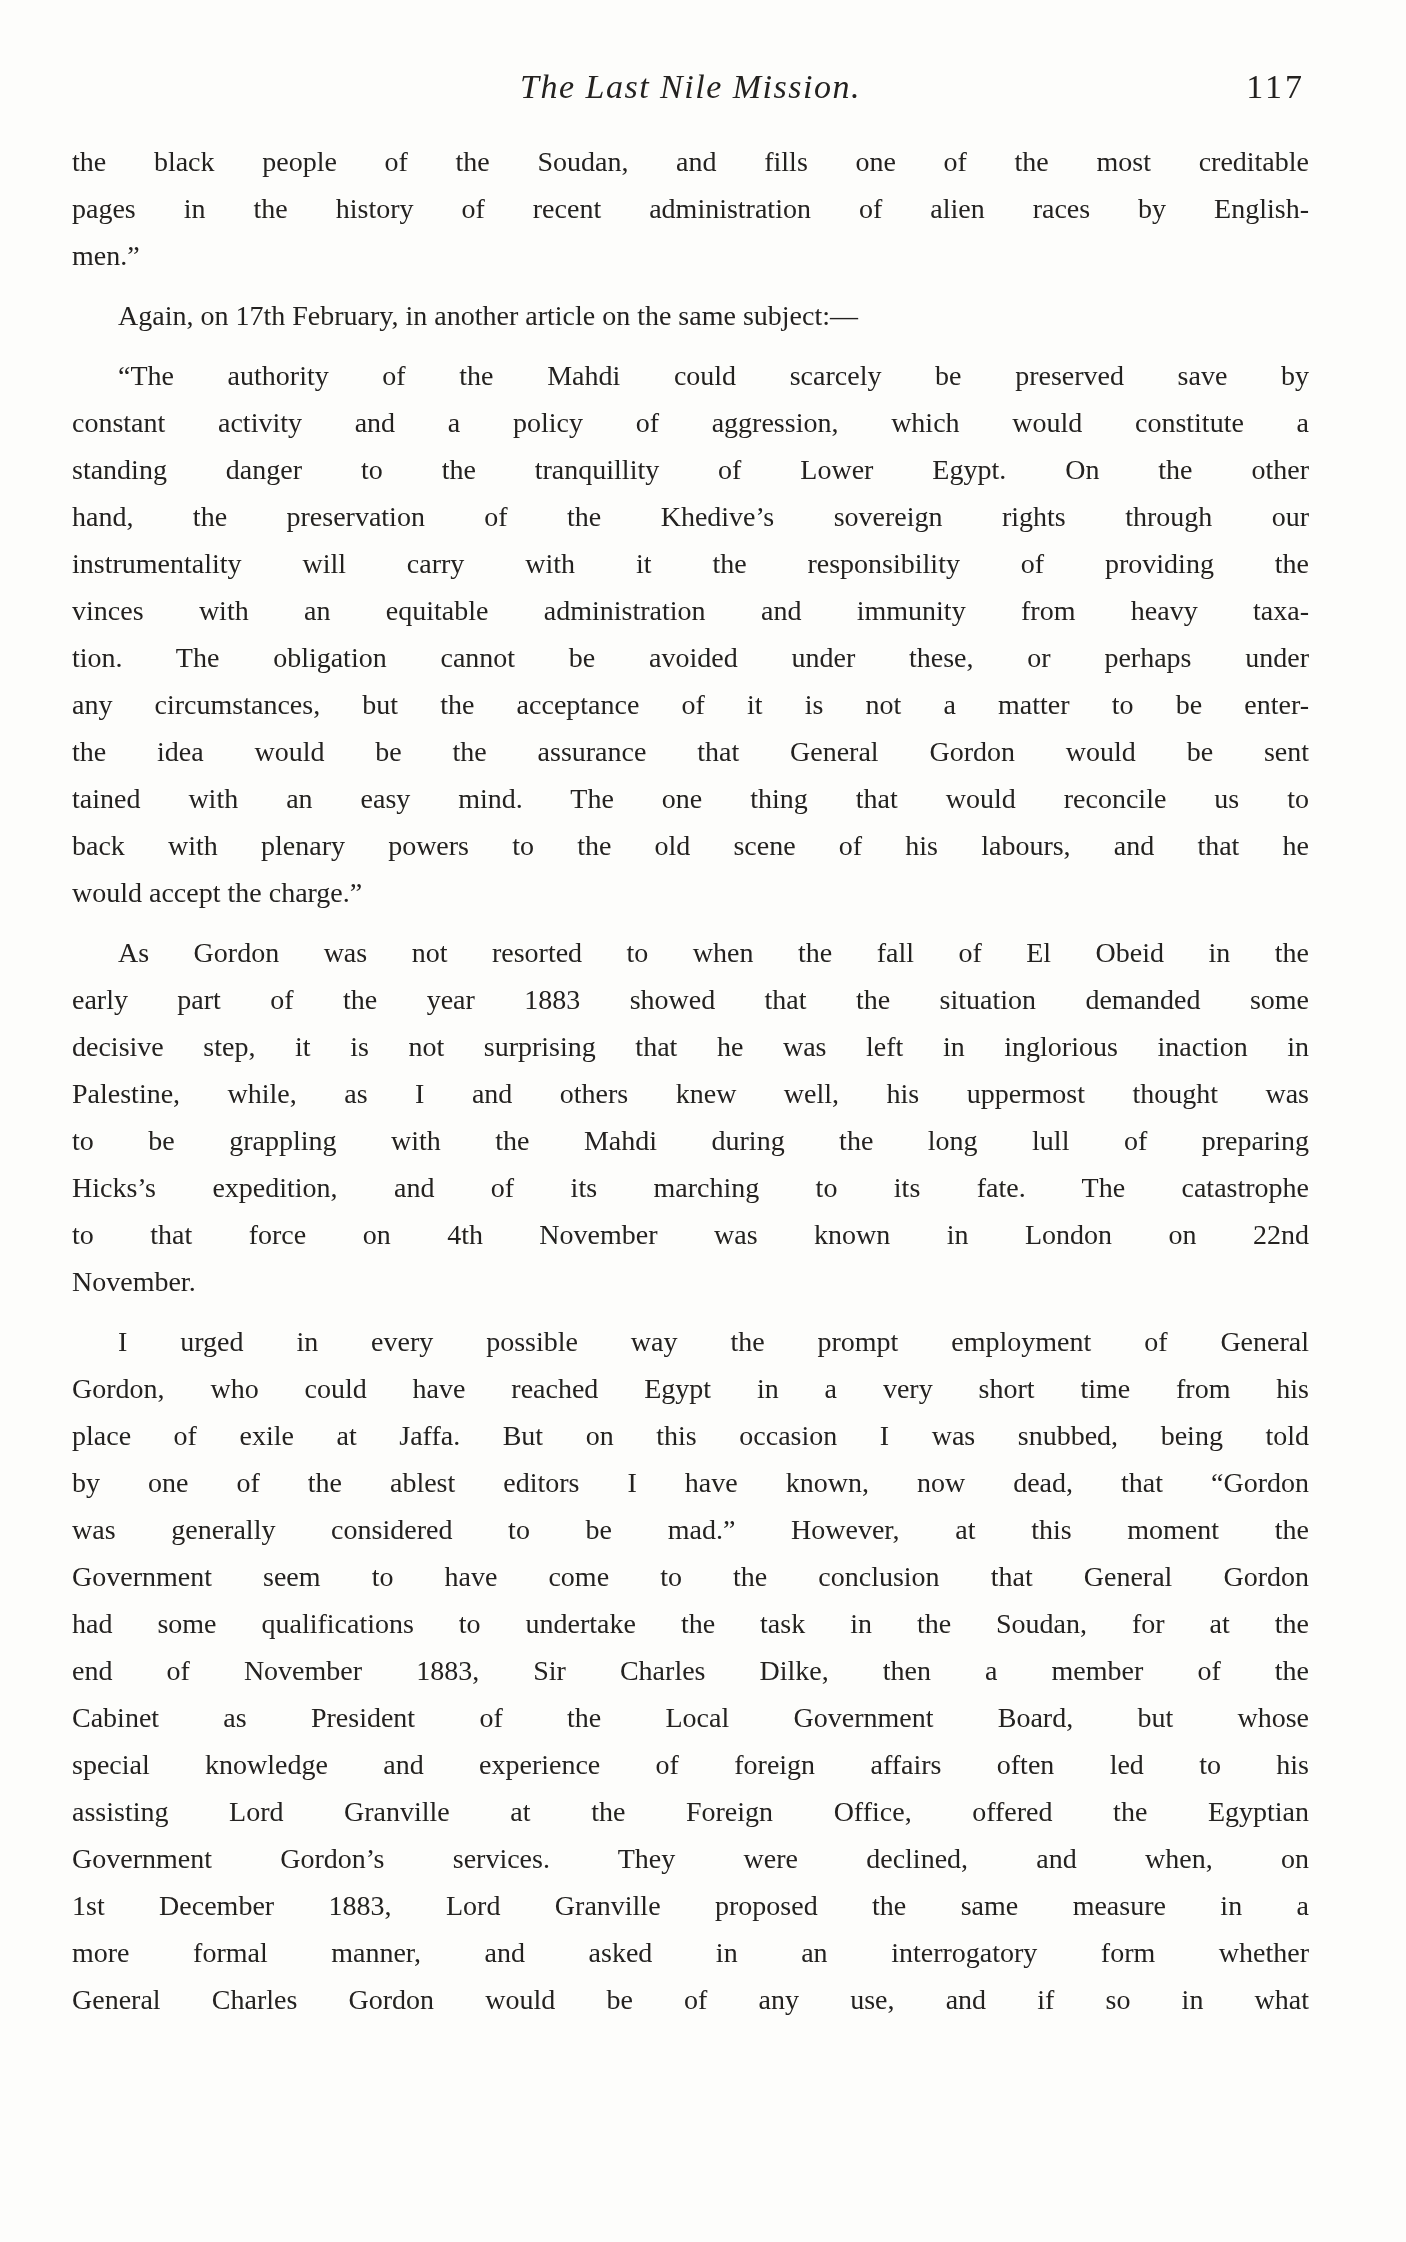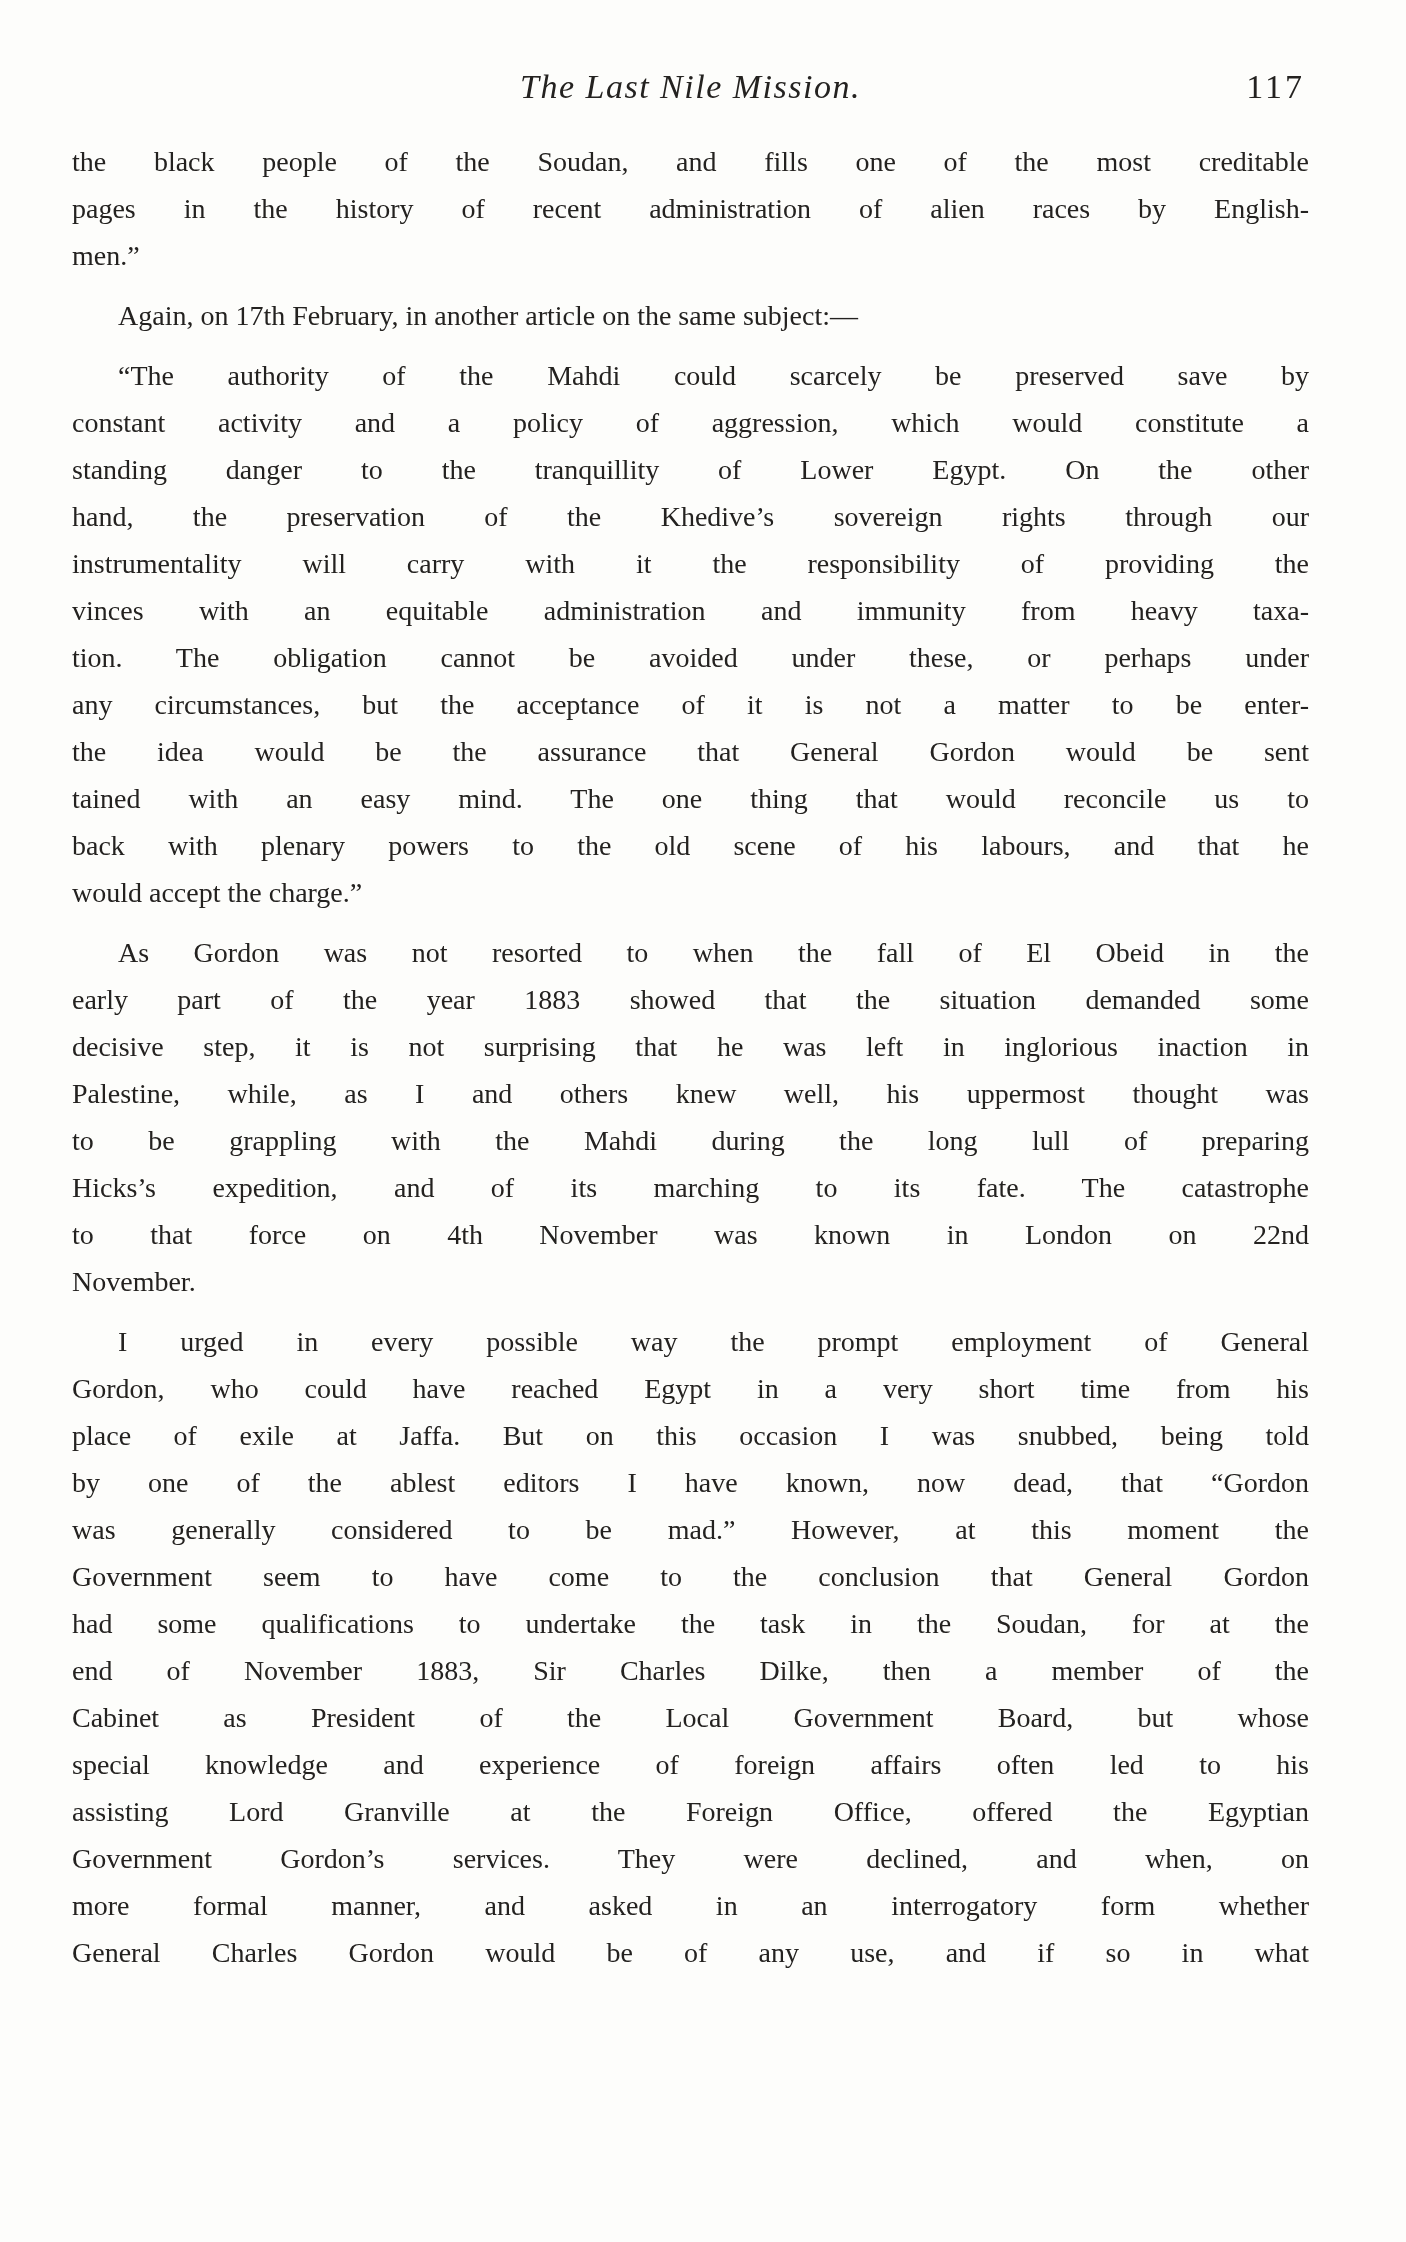--- a/index.html
+++ b/index.html
@@ -116,18 +116,19 @@
           <div class="line">place of exile at Jaffa. But on this occasion I was snubbed, being told</div>
           <div class="line">by one of the ablest editors I have known, now dead, that “Gordon</div>
           <div class="line">was generally considered to be mad.” However, at this moment the</div>
           <div class="line">Government seem to have come to the conclusion that General Gordon</div>
           <div class="line">had some qualifications to undertake the task in the Soudan, for at the</div>
           <div class="line">end of November 1883, Sir Charles Dilke, then a member of the</div>
           <div class="line">Cabinet as President of the Local Government Board, but whose</div>
           <div class="line">special knowledge and experience of foreign affairs often led to his</div>
           <div class="line">assisting Lord Granville at the Foreign Office, offered the Egyptian</div>
           <div class="line">Government Gordon’s services. They were declined, and when, on</div>
+          <div class="line">1st December 1883, Lord Granville proposed the same measure in a</div>
           <div class="line">more formal manner, and asked in an interrogatory form whether</div>
           <div class="line">General Charles Gordon would be of any use, and if so in what</div>
         </div>
       </div>
   </div>
 </div>
 
 </body></html>

